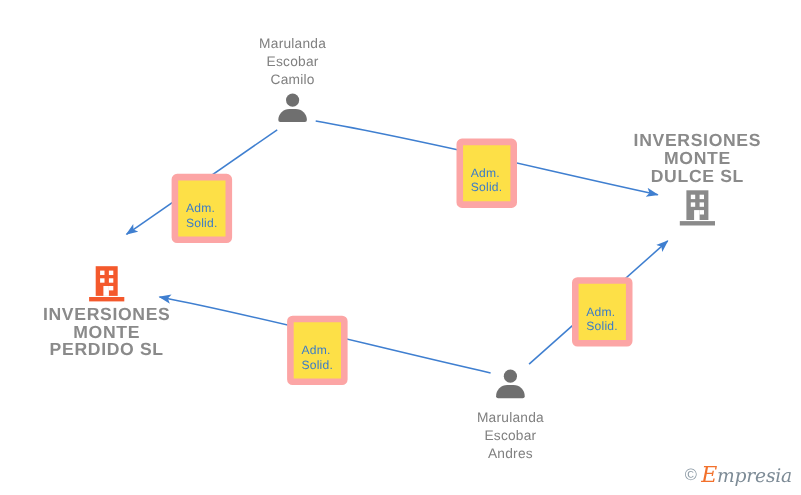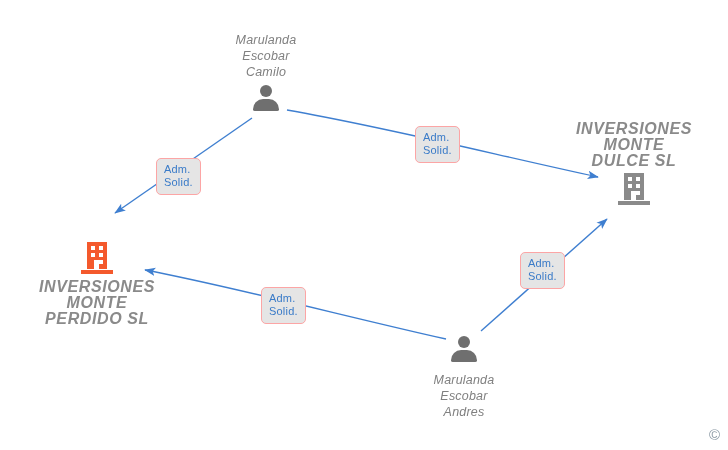--- a/index.html
+++ b/index.html
@@ -33,21 +33,20 @@
     margin-left: -75px;
     text-align: center;
     z-index: 3;
   }
   .node-label {
     font-size: 12.5px;
     line-height: 16px;
     color: #808080;
     letter-spacing: 0.2px;
     white-space: pre-line;
-    font-style: italic;
   }
   .node-label.company {
     color: #8a8a8a;
     font-weight: bold;
     letter-spacing: 0.6px;
     font-size: 16px;
   }
   .node-icon {
     width: 34px;
     height: 34px;
@@ -119,27 +118,27 @@
     width: 5px;
     height: 9px;
     background: #ffffff;
   }
 
   
   .edge-label {
     position: absolute;
     z-index: 4;
     box-sizing: border-box;
-    background: #e5e5e5;
-    border: 1px solid #fca5a5;
+    background: #fde047;
+    border: 6px solid #fca5a5;
     border-radius: 5px;
     color: #3a7bc8;
     font-size: 11px;
     line-height: 13px;
-    padding: 4px 7px 5px 7px;
+    padding: 20px 7px 5px 7px;
     text-align: left;
     white-space: pre-line;
     letter-spacing: 0.2px;
   }
 
   
   #watermark {
     position: absolute;
     right: 8px;
     bottom: 8px;
@@ -254,15 +253,16 @@
         <div class="body"></div>
       </div>
     </div>
     <div class="node-label below">Marulanda
 Escobar
 Andres</div>
   </div>
 
   <div id="watermark">
     <span class="copy">©</span>
+    <span class="brand"><span class="cap">E</span><span>mpresia</span></span>
   </div>
 
 </div>
 
 </body></html>

